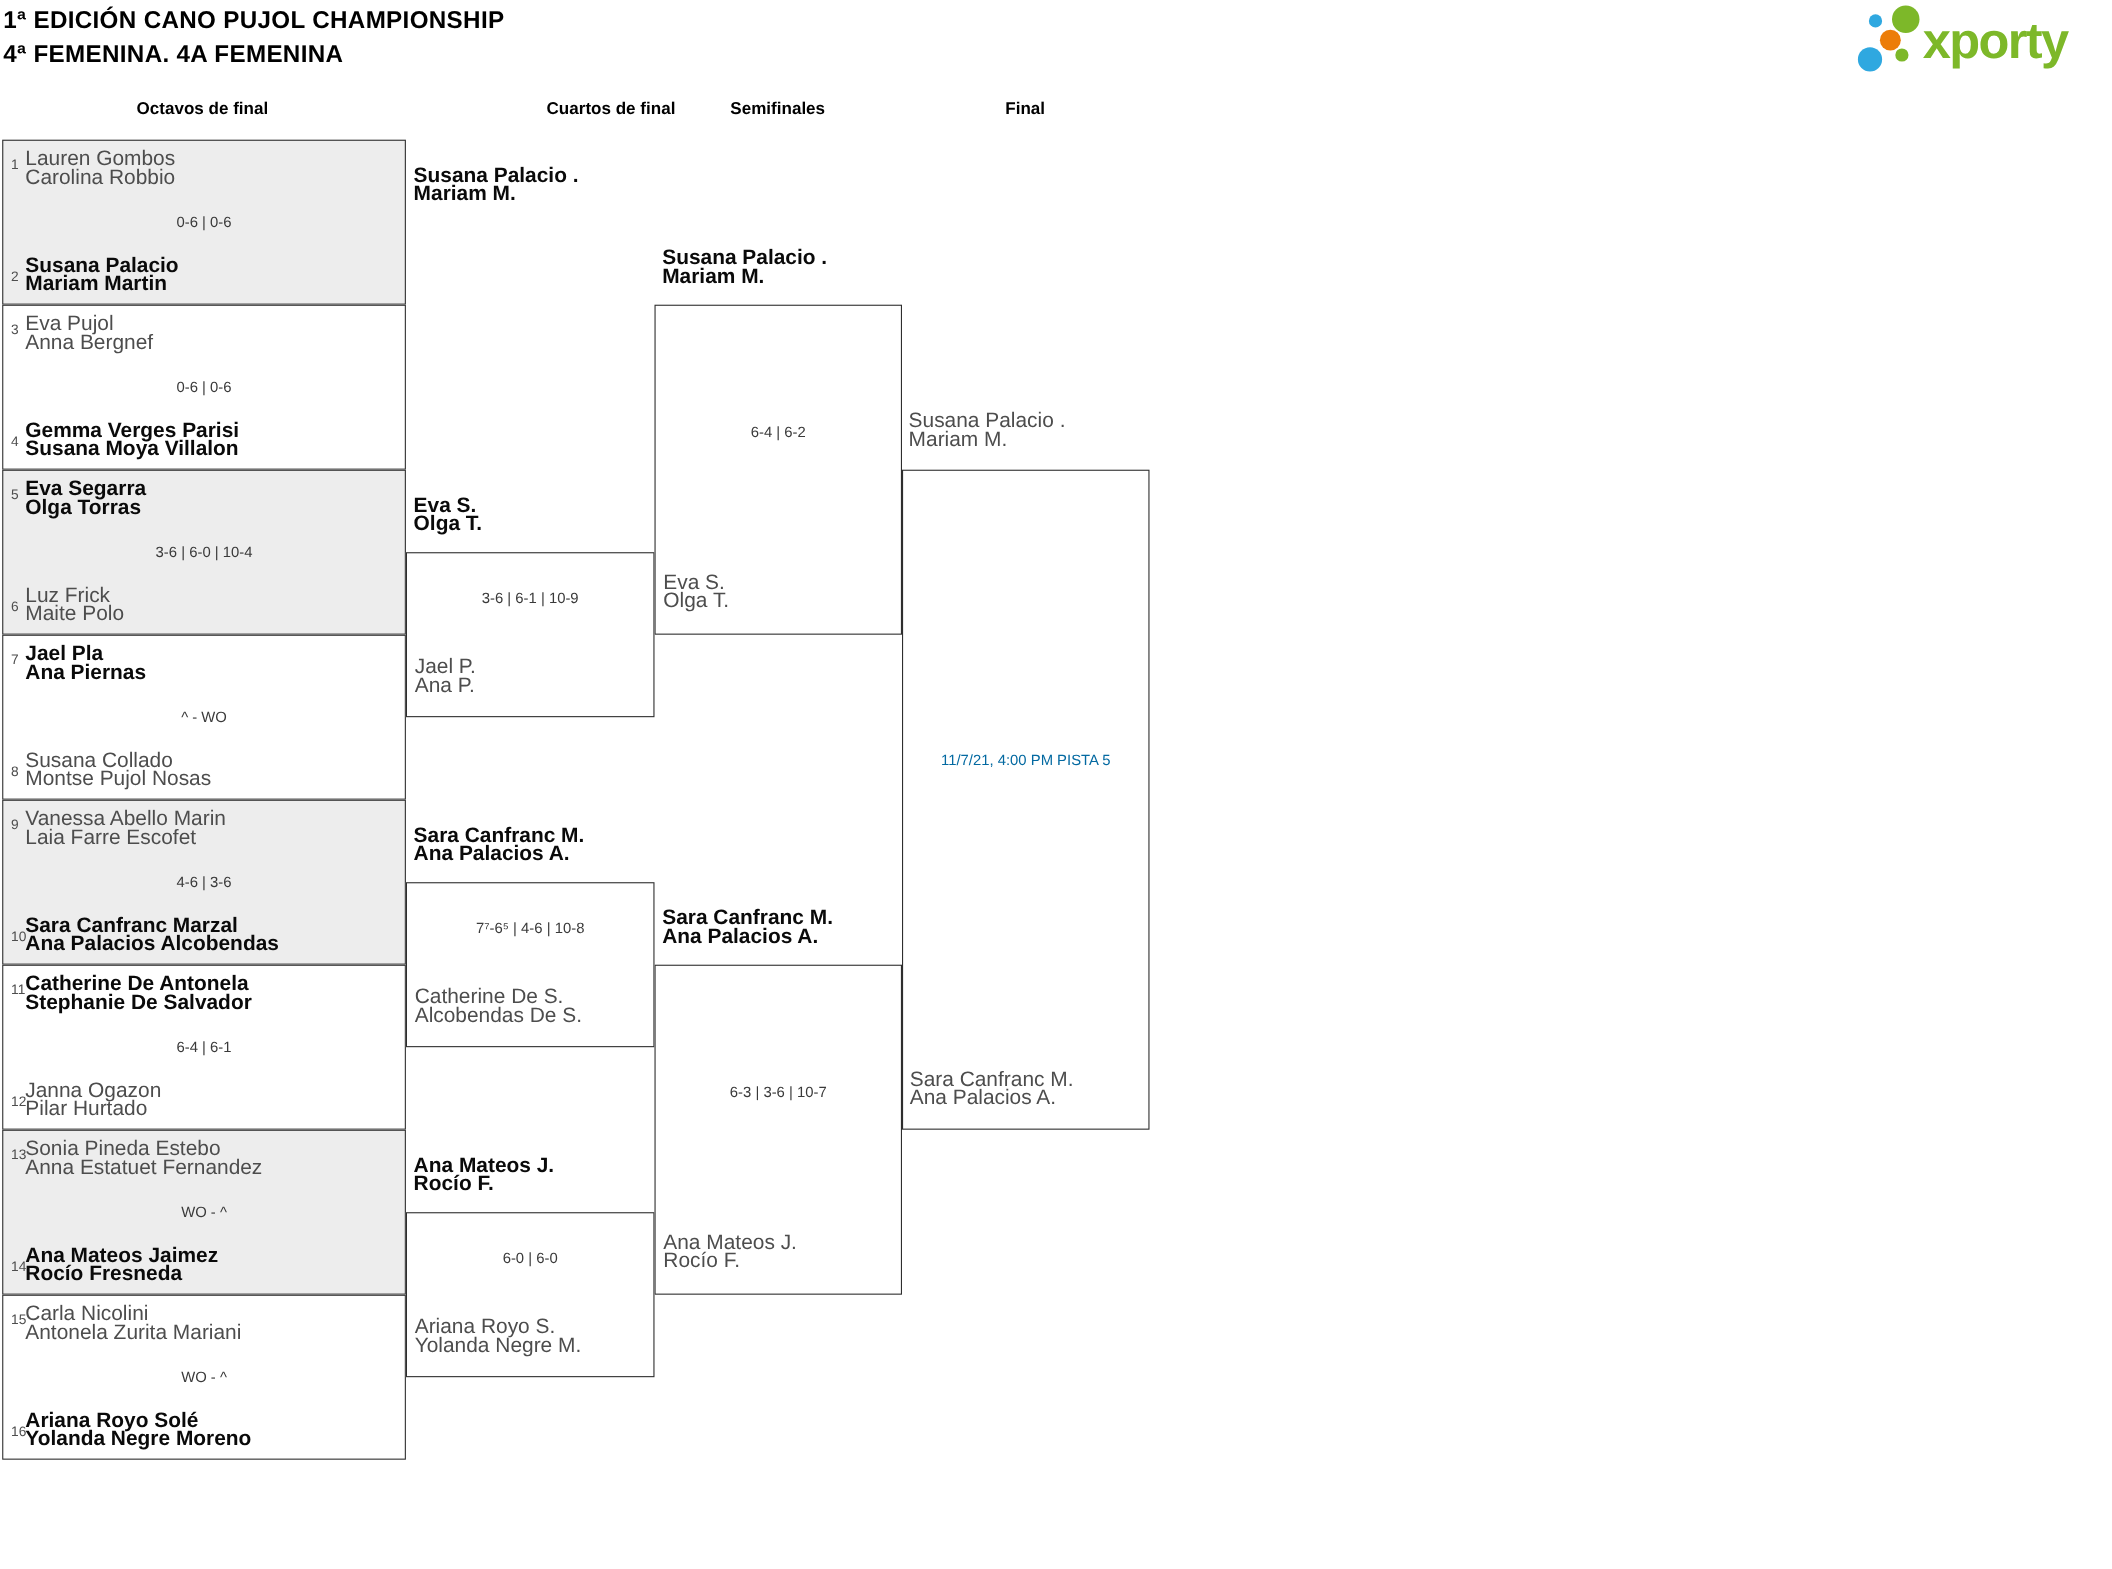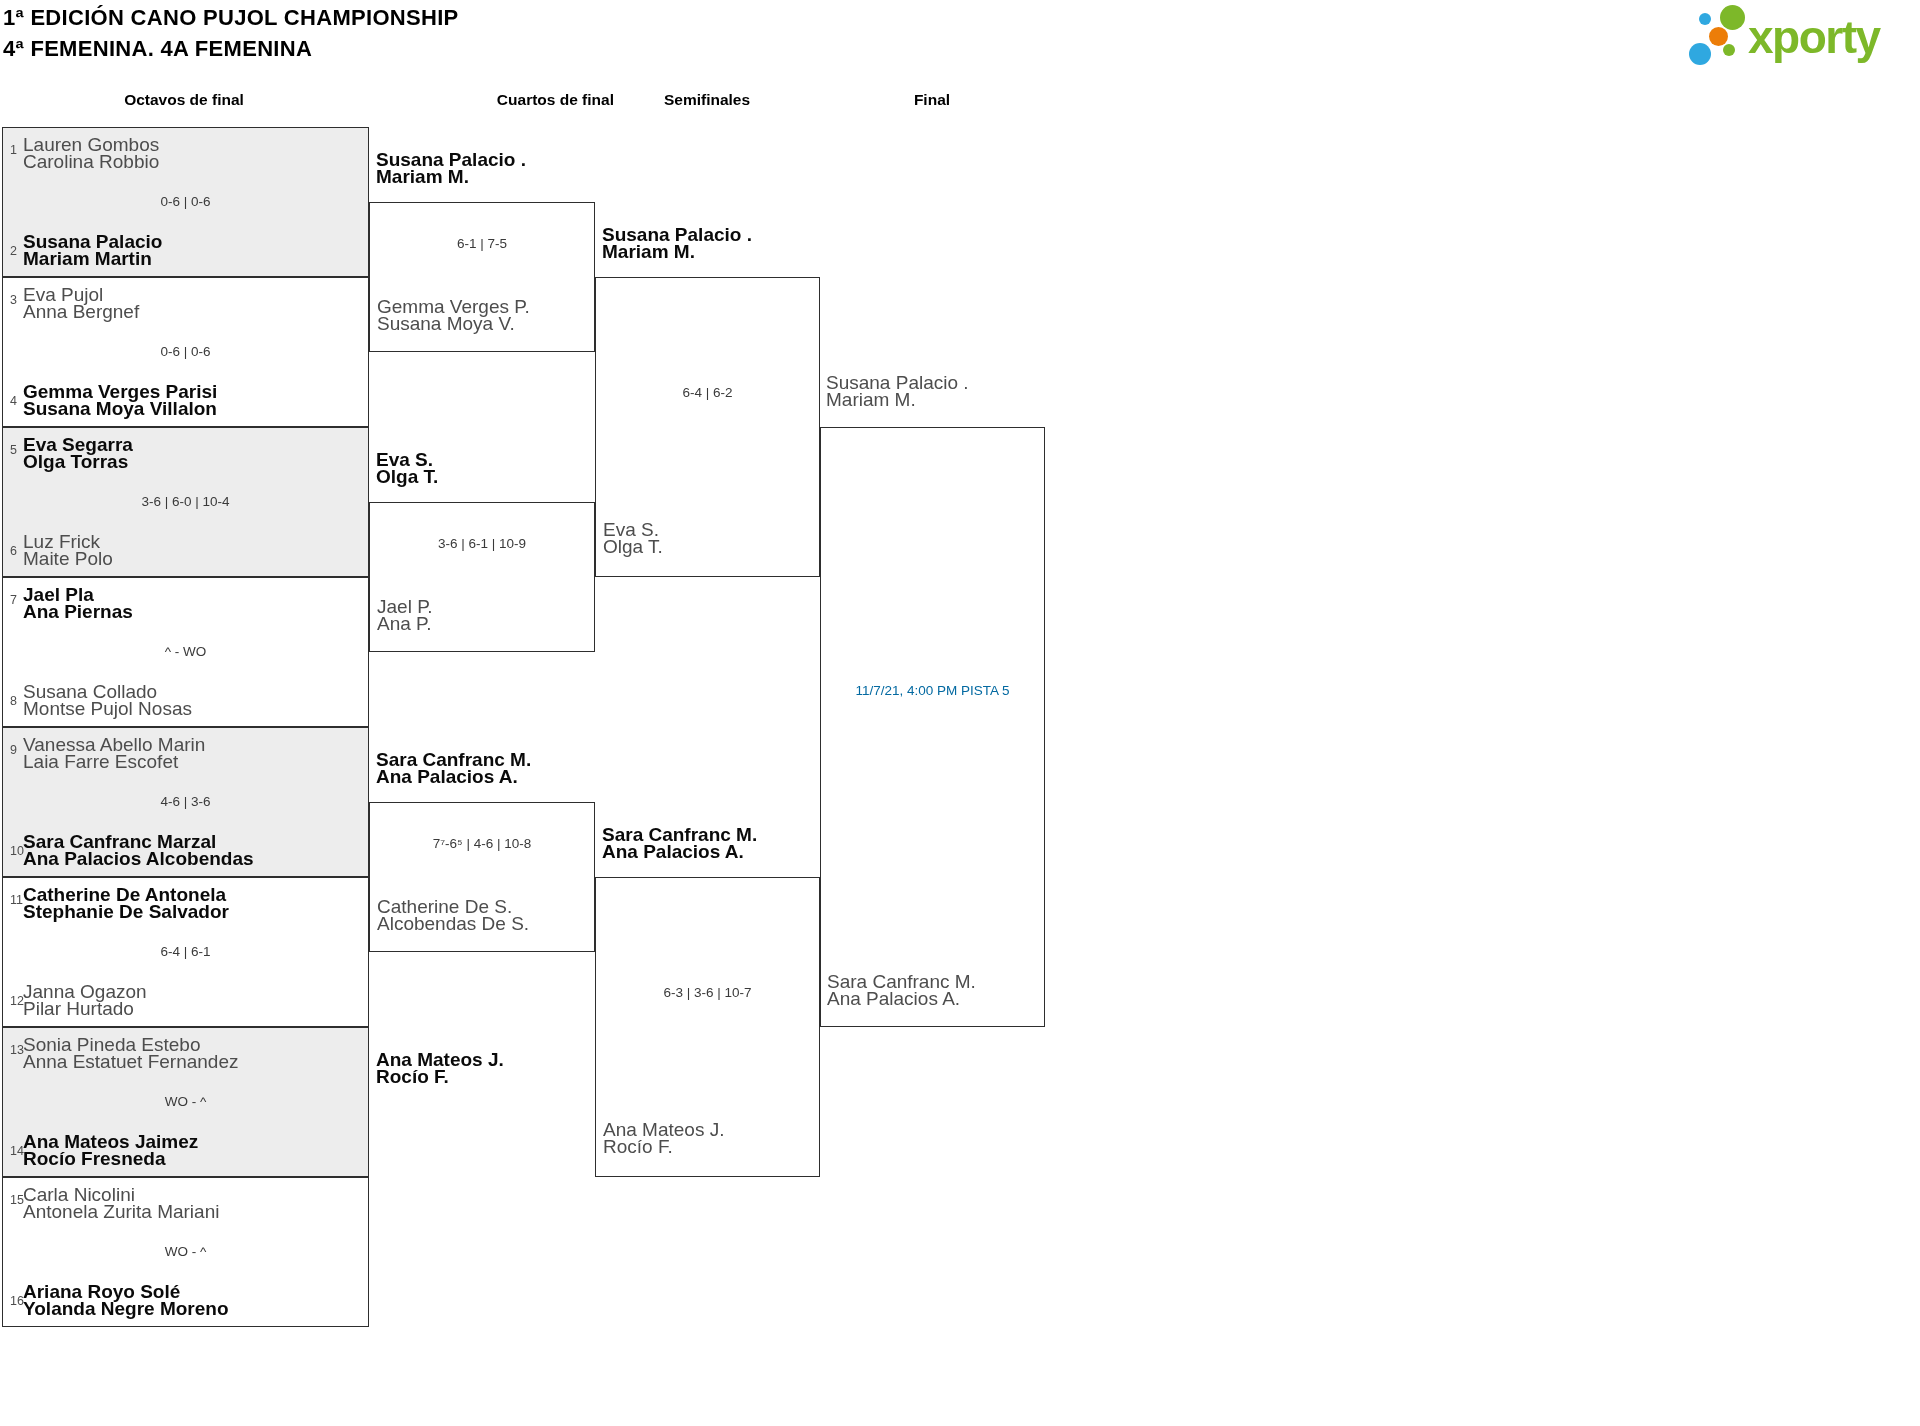--- a/index.html
+++ b/index.html
@@ -192,27 +192,20 @@
     <div class="team t-bottom winner">
       <div>Ariana Royo Solé</div>
         <div>Yolanda Negre Moreno</div>
     </div>
   </div>
 
   <div class="team qwin winner" style="top:151px;position:absolute">
     <div>Susana Palacio .</div>
       <div>Mariam M.</div>
   </div>
-  <div class="box qbox" style="top:202px">
-    <div class="score">6-1 | 7-5</div>
-    <div class="team t-loser">
-      <div>Gemma Verges P.</div>
-        <div>Susana Moya V.</div>
-    </div>
-  </div>
 
   <div class="team qwin winner" style="top:451px;position:absolute">
     <div>Eva S.</div>
       <div>Olga T.</div>
   </div>
   <div class="box qbox" style="top:502px">
     <div class="score">3-6 | 6-1 | 10-9</div>
     <div class="team t-loser">
       <div>Jael P.</div>
         <div>Ana P.</div>
@@ -228,20 +221,27 @@
     <div class="team t-loser">
       <div>Catherine De S.</div>
         <div>Alcobendas De S.</div>
     </div>
   </div>
 
   <div class="team qwin winner" style="top:1051px;position:absolute">
     <div>Ana Mateos J.</div>
       <div>Rocío F.</div>
   </div>
+  <div class="box qbox" style="top:1102px">
+    <div class="score">6-0 | 6-0</div>
+    <div class="team t-loser">
+      <div>Ariana Royo S.</div>
+        <div>Yolanda Negre M.</div>
+    </div>
+  </div>
 
   <div class="team swin winner" style="top:226px;position:absolute">
     <div>Susana Palacio .</div>
       <div>Mariam M.</div>
   </div>
   <div class="box sbox" style="top:277px">
     <div class="score">6-4 | 6-2</div>
     <div class="team t-loser">
       <div>Eva S.</div>
         <div>Olga T.</div>

